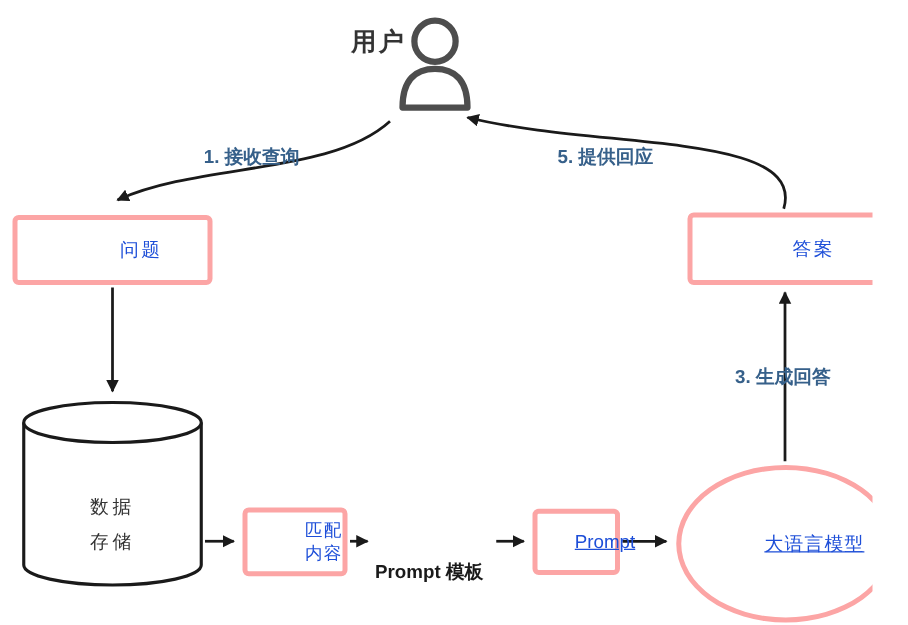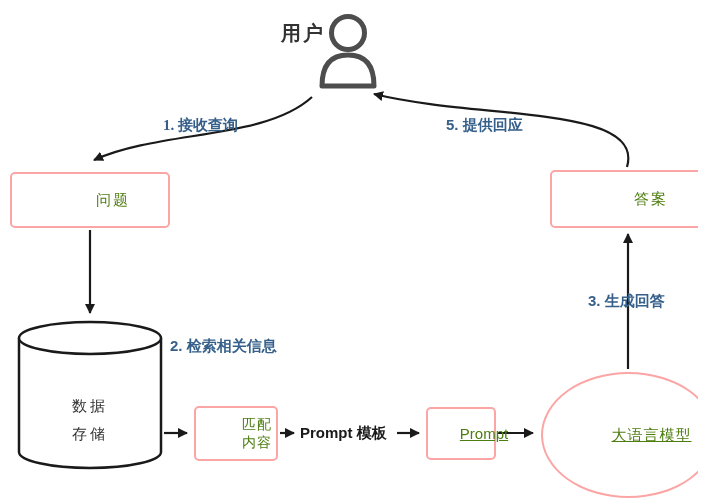--- a/index.html
+++ b/index.html
@@ -8,24 +8,24 @@
     width:698px;height:500px;
     background:#fff;
     font-family:"Liberation Sans","DejaVu Sans",sans-serif;
     overflow:hidden;
   }
   #wires{position:absolute;left:0;top:0;width:726px;height:500px;z-index:0;}
   .node{
     position:absolute;
     box-sizing:border-box;
     background:#fff;
-    border:2px solid #fca5a5;
+    border:4px solid #fca5a5;
     border-radius:5px;
     display:flex;align-items:center;justify-content:center;
-    font-size:15px;color:#4d7c0f;
+    font-size:15px;color:#1d4ed8;
     letter-spacing:2px;
     z-index:2;
     padding-left:46px;
   }
   .ellipse-node{border-radius:50%;letter-spacing:1px;text-decoration:underline;}
   .free-label{
     position:absolute;z-index:2;
     font-size:15px;color:#1a1a1a;font-weight:700;
     white-space:nowrap;
   }
@@ -75,38 +75,37 @@
 
     <path d="M 498 433 L 533 433" fill="none" stroke="#1a1a1a" stroke-width="2.2" marker-end="url(#ah)"></path>
 
     <path d="M 628 369 L 628 234" fill="none" stroke="#1a1a1a" stroke-width="2.2" marker-end="url(#ah)"></path>
 
     <path d="M 627 167 C 645 105, 480 120, 374 94" fill="none" stroke="#1a1a1a" stroke-width="2.2" marker-end="url(#ah)"></path>
   </svg>
 
   <div class="user-title" style="left:281px;top:20px;">用户</div>
 
-  <div class="free-label step-label" style="left:163px;top:116px;font-family:Liberation Serif, serif;">1. 接收查询</div>
+  <div class="free-label step-label" style="left:163px;top:116px;">1. 接收查询</div>
   <div class="free-label step-label" style="left:446px;top:116px;">5. 提供回应</div>
-  <div class="free-label step-label" style="left:170px;top:337px;">2. 检索相关信息</div>
   <div class="free-label step-label" style="left:588px;top:292px;">3. 生成回答</div>
 
   <div class="node" style="left:10px;top:172px;width:160px;height:56px;">
     <span>问题</span>
   </div>
 
   <div class="node" style="left:550px;top:170px;width:156px;height:58px;text-align:right;">
     <span>答案</span>
   </div>
 
   <div class="node" style="left:194px;top:406px;width:84px;height:55px;letter-spacing:1px;font-size:14px;">
     <span>匹配内容</span>
   </div>
 
-  <div class="free-label" style="left:300px;top:424px;font-weight:600;letter-spacing:0;">Prompt 模板</div>
+  <div class="free-label" style="left:300px;top:448px;font-weight:600;letter-spacing:0;">Prompt 模板</div>
 
   <div class="node" style="left:426px;top:407px;width:70px;height:53px;letter-spacing:0;text-decoration:underline;">
     <span>Prompt</span>
   </div>
 
   <div class="node ellipse-node" style="left:541px;top:372px;width:175px;height:126px;">
     <span>大语言模型</span>
   </div>
 
   <div class="cyl-label">

